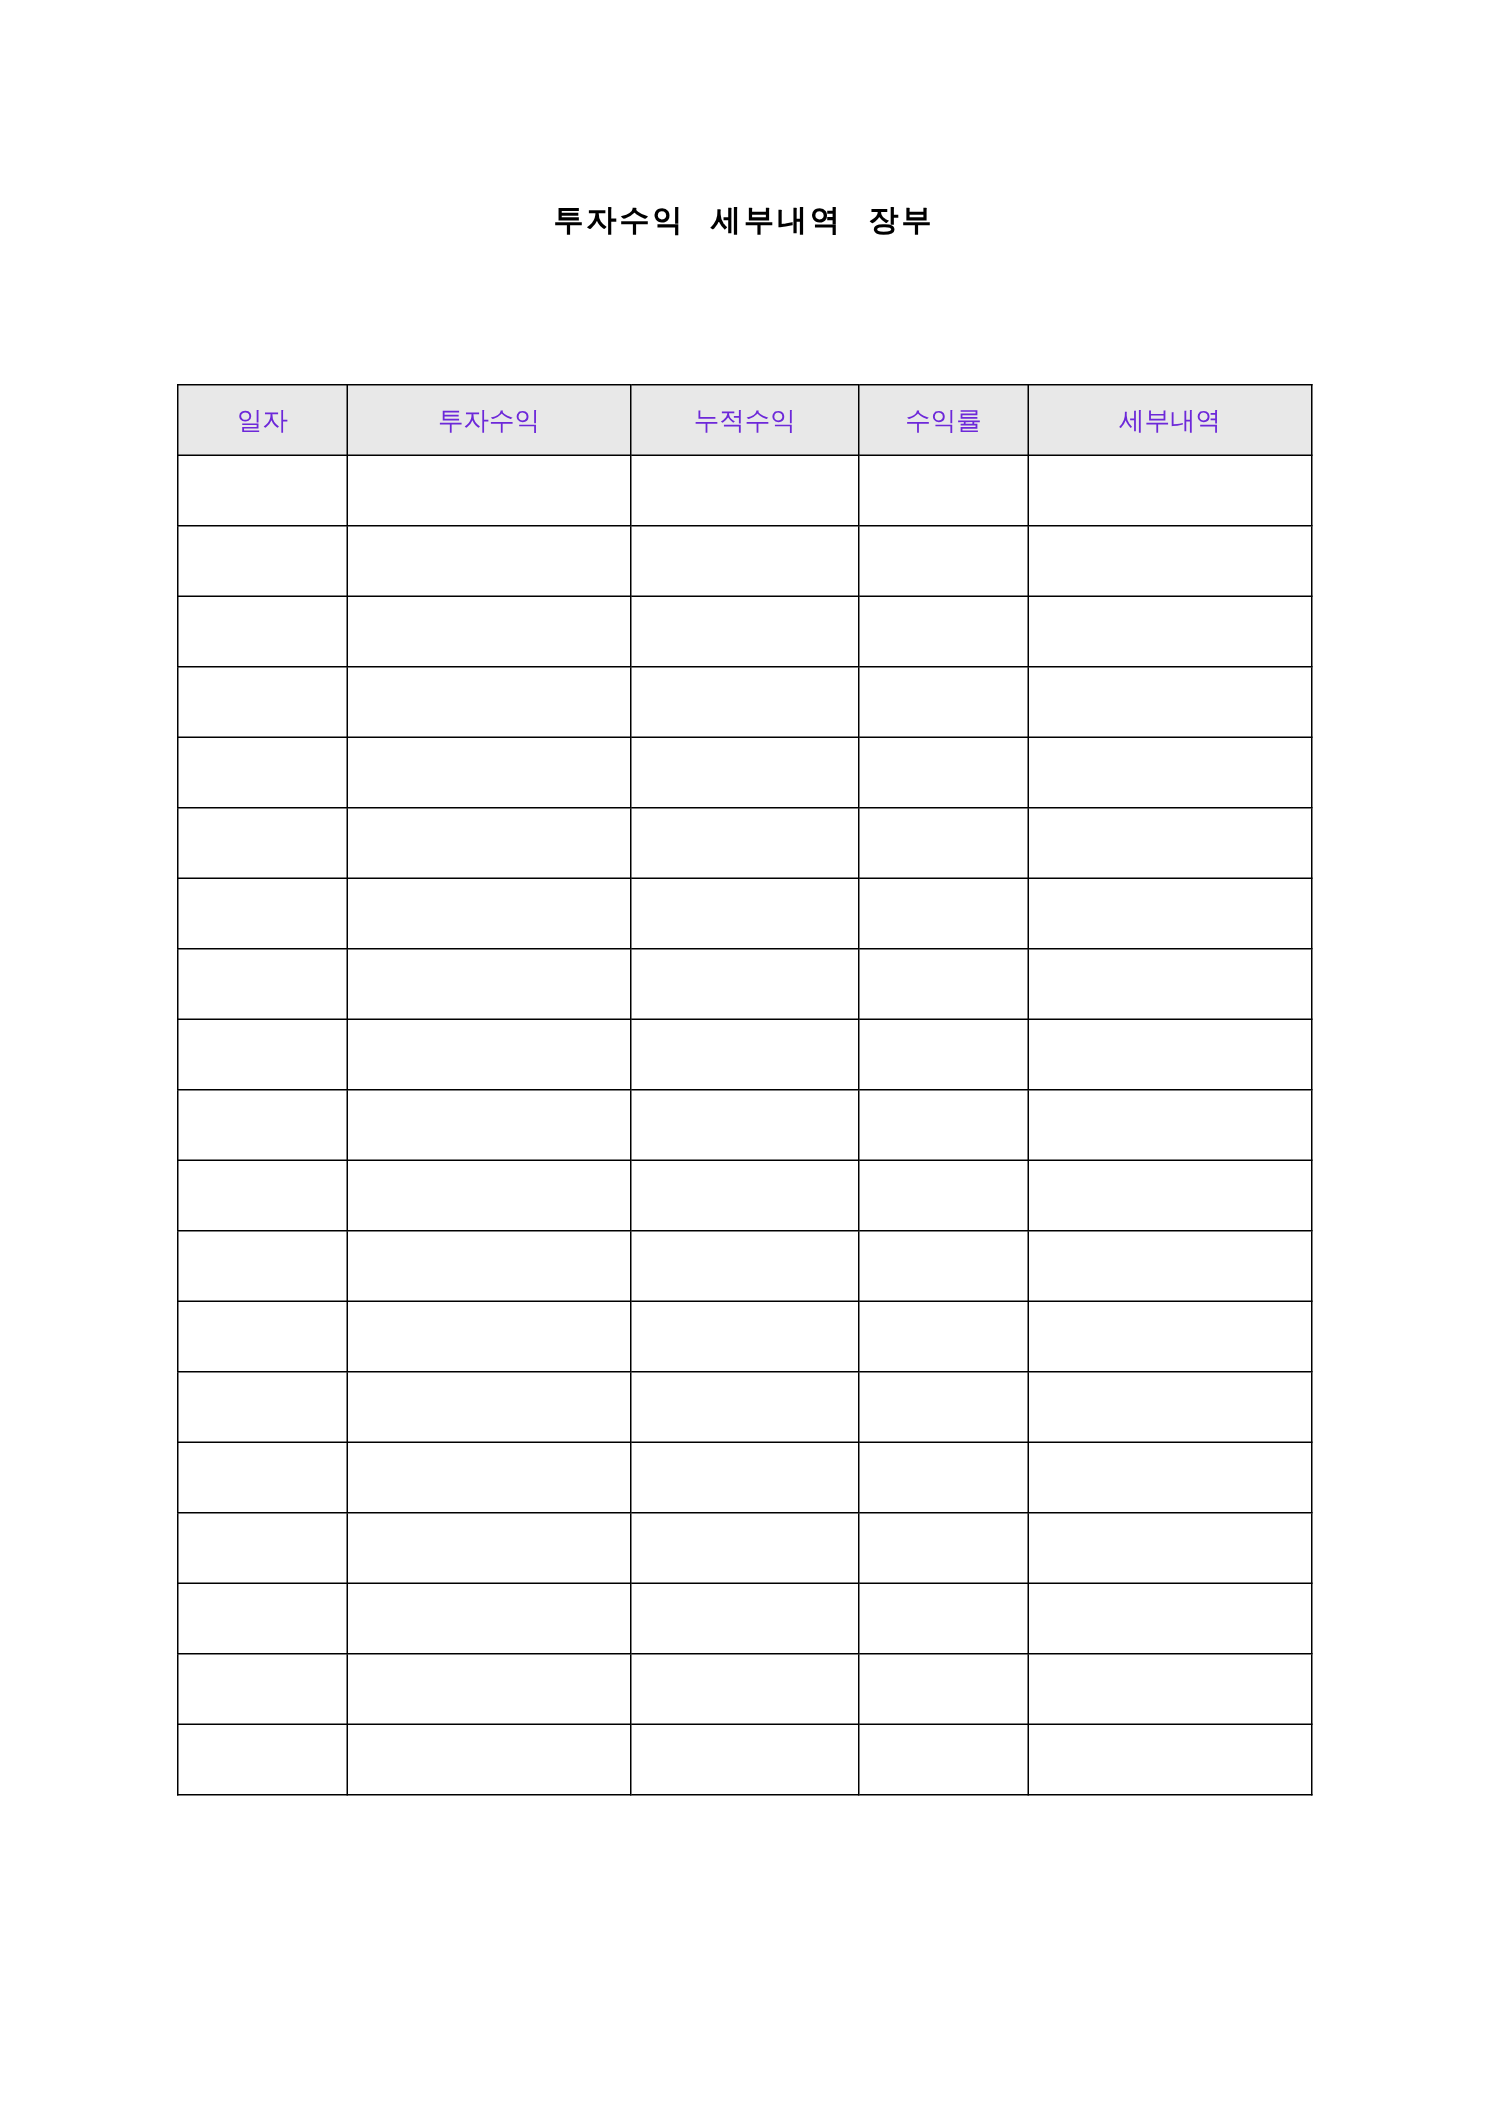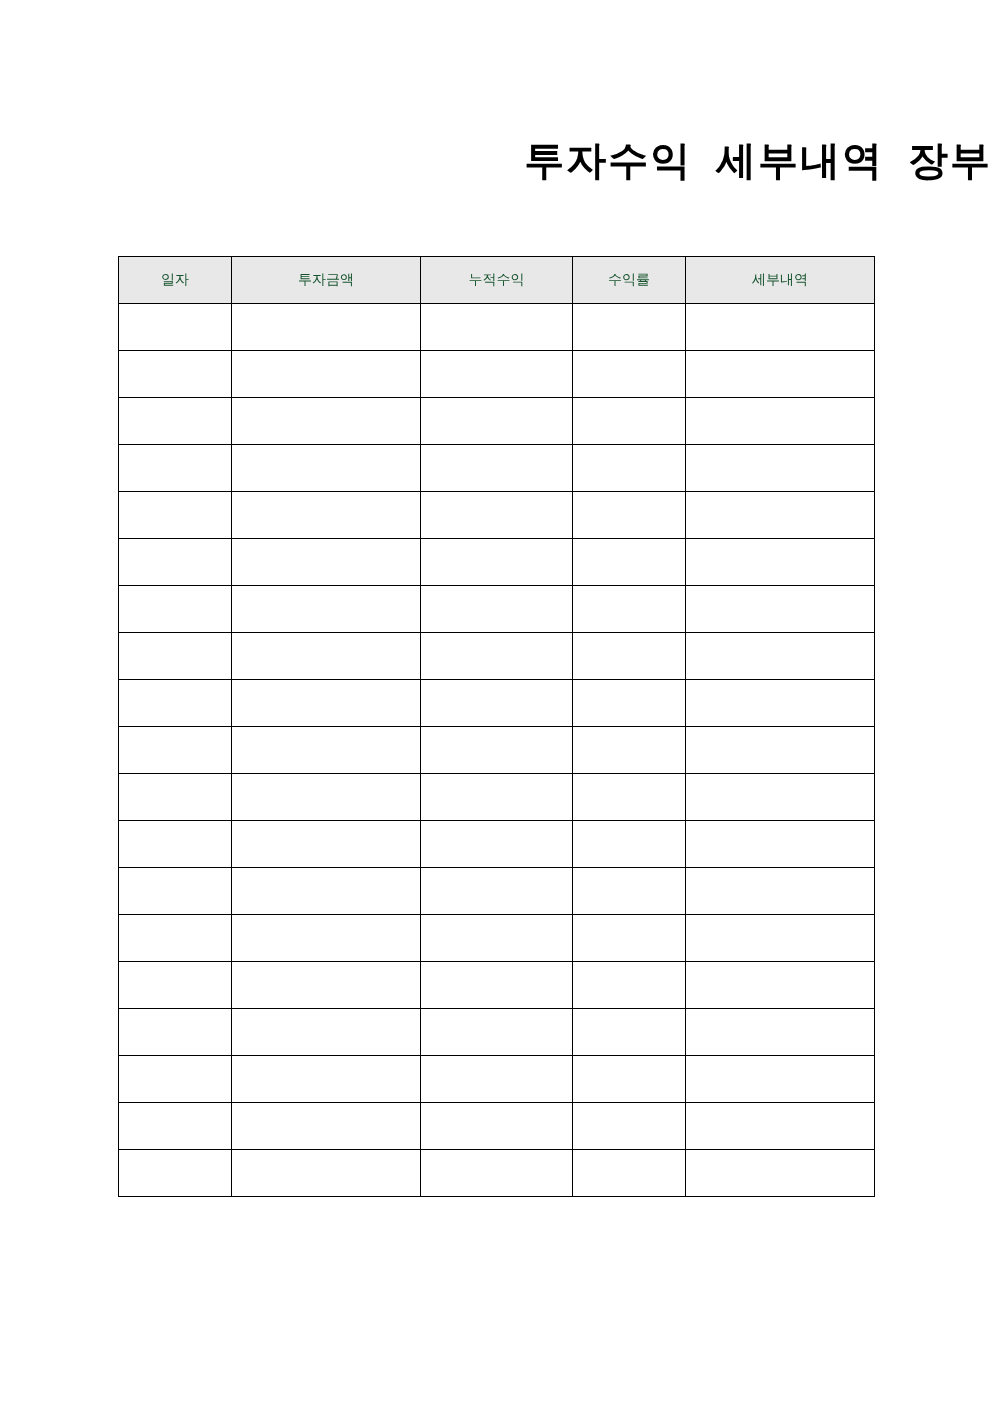--- a/index.html
+++ b/index.html
@@ -1,43 +1,43 @@
 <!DOCTYPE html>
 <html><head>
 <meta charset="utf-8">
 <style>
   html, body { margin: 0; padding: 0; background: #ffffff; }
   body { width: 992px; height: 1403px; position: relative; overflow: hidden;
          font-family: "DejaVu Sans", "Liberation Sans", sans-serif; color: #000; }
-  .title { position: absolute; left: 0; top: 133px; width: 992px; text-align: right;
-           font-size: 40px; font-weight: bold; letter-spacing: 2px; word-spacing: 8px; }
+  .title { position: absolute; left: 0; top: 133px; width: 992px; text-align: center;
+           font-size: 20px; font-weight: bold; letter-spacing: 2px; word-spacing: 8px; }
   table.ledger { position: absolute; left: 118px; top: 256px; width: 757px;
                  border-collapse: collapse; table-layout: fixed; }
   table.ledger th, table.ledger td { border: 1.3px solid #000; padding: 0; }
   table.ledger th { background: #e8e8e8; height: 46px; font-weight: normal;
-                    font-size: 14px; color: #14532d; }
+                    font-size: 17px; color: #6d28d9; }
   table.ledger td { height: 46px; background: #fff; }
 </style>
 </head>
 <body>
 
 <div class="title">투자수익 세부내역 장부</div>
 
 <table class="ledger">
   <colgroup id="cols">
       <col style="width: 113px;">
       <col style="width: 189px;">
       <col style="width: 152px;">
       <col style="width: 113px;">
       <col style="width: 189px;">
     </colgroup>
   <thead>
     <tr>
       <th>일자</th>
-      <th>투자금액</th>
+      <th>투자수익</th>
       <th>누적수익</th>
       <th>수익률</th>
       <th>세부내역</th>
     </tr>
   </thead>
   <tbody id="tbody">
       <tr>
         <td></td>
         <td></td>
         <td></td>

